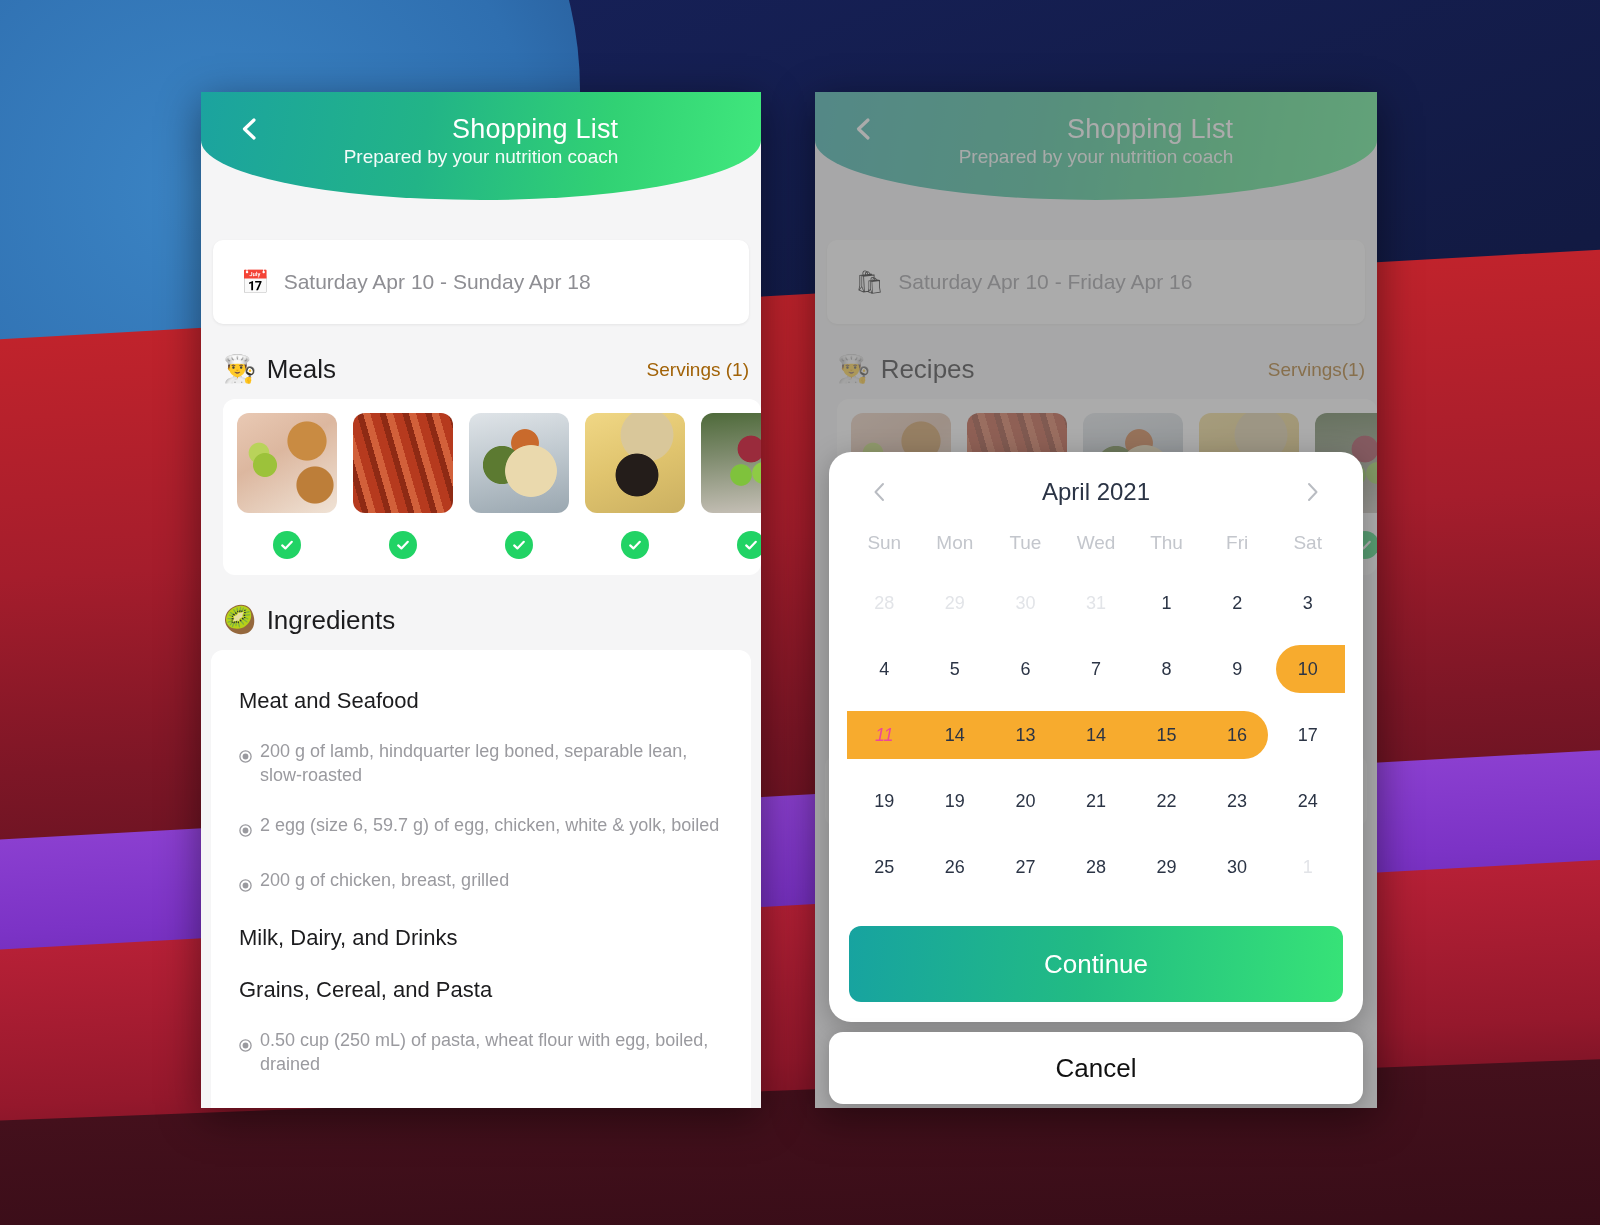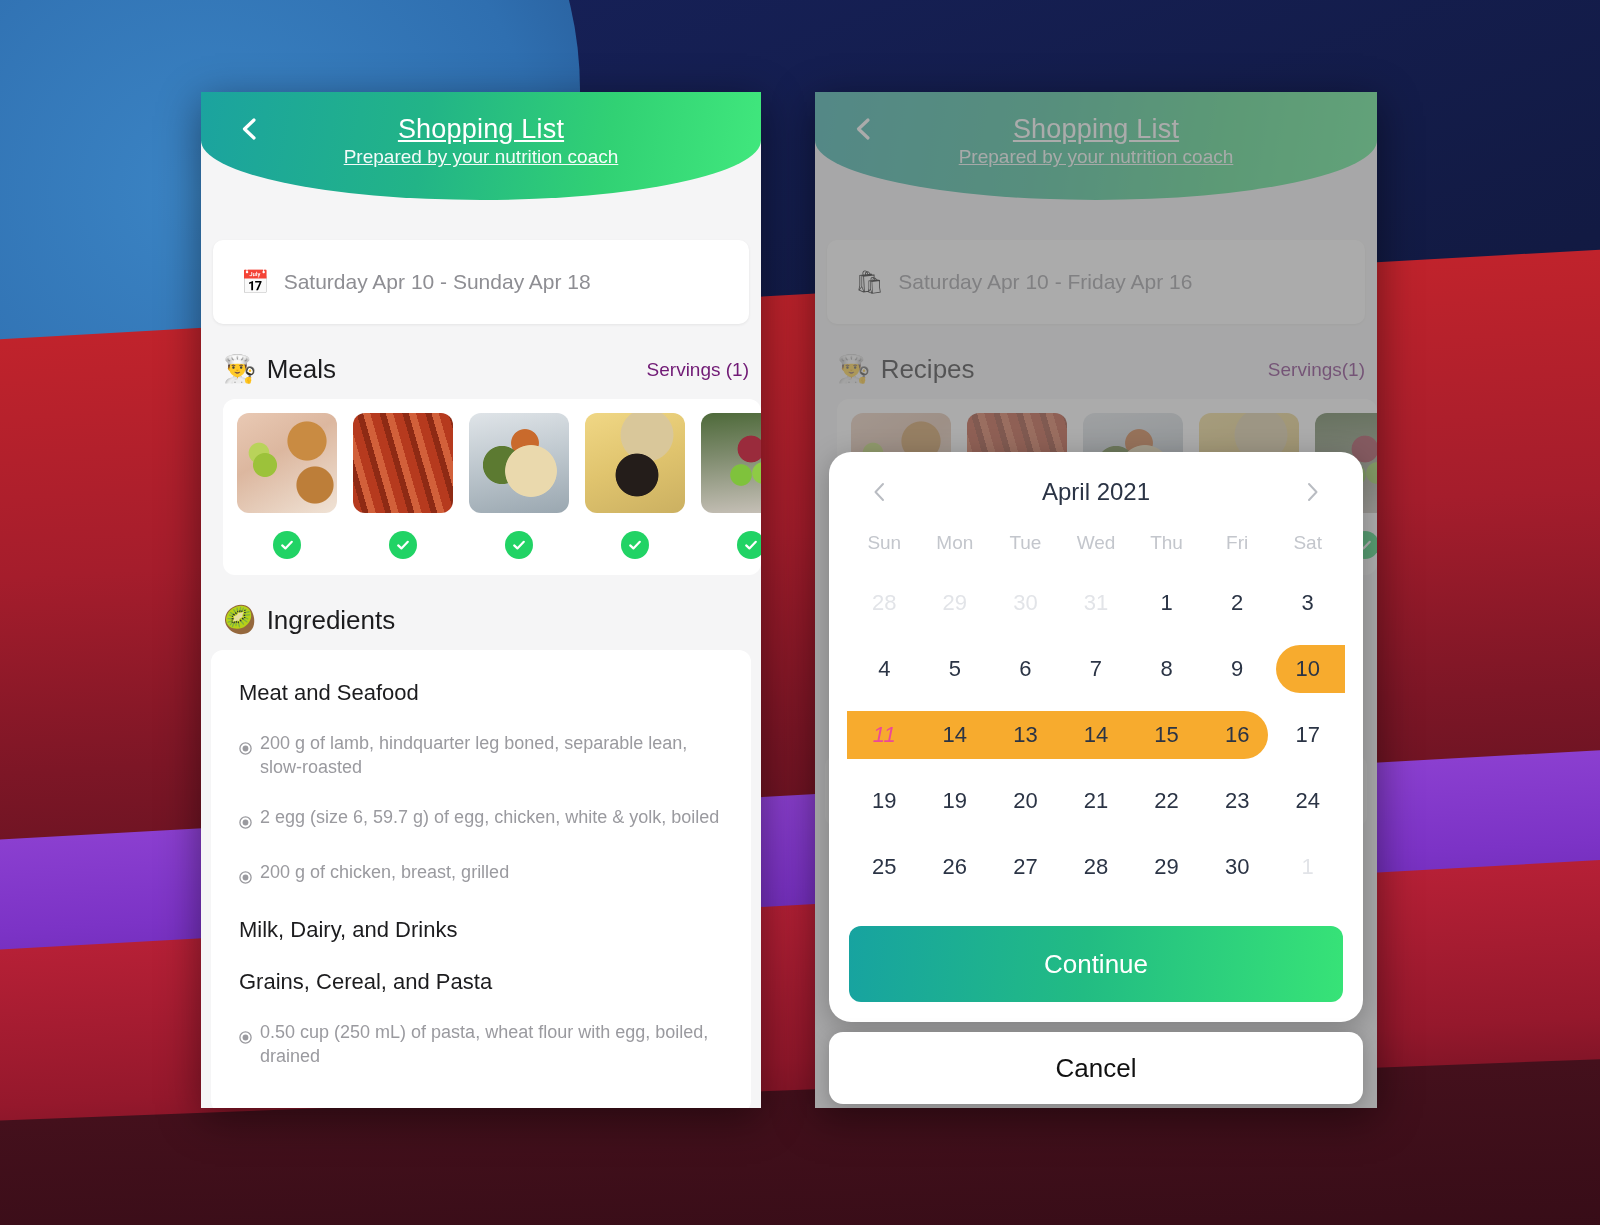--- a/index.html
+++ b/index.html
@@ -74,21 +74,21 @@
     color: #fff;
     display: flex; align-items: flex-start; justify-content: center;
     padding-top: 22px;
   }
   .back-chevron {
     position: absolute; left: 36px; top: 24px;
     width: 26px; height: 26px;
     cursor: pointer;
   }
   .back-chevron svg { display: block; }
-  .header-titles { text-align: center; text-decoration: underline; }
+  .header-titles { text-align: right; }
   .header-title { font-size: 27px; font-weight: 400; letter-spacing: .2px; line-height: 1.12; }
   .header-sub { font-size: 19px; font-weight: 400; opacity: .95; margin-top: 2px; }
 
   
   .date-bar {
     margin: 40px 12px 0 12px;
     background: #fff;
     border-radius: 10px;
     height: 84px;
     display: flex; align-items: center;
@@ -100,21 +100,21 @@
   .date-bar .d-text { font-size: 21px; color: #8e8e93; }
 
   
   .section-row {
     display: flex; align-items: center; justify-content: space-between;
     padding: 30px 12px 14px 22px;
   }
   .section-left { display: flex; align-items: center; gap: 10px; }
   .section-emoji { font-size: 27px; line-height: 1; }
   .section-title { font-size: 26px; color: #1c1c1e; }
-  .servings { font-size: 19px; color: #701a75; white-space: nowrap; }
+  .servings { font-size: 19px; color: #a16207; white-space: nowrap; }
 
   
   .meals-card {
     margin: 0 0 0 22px;
     background: #fff;
     border-radius: 12px;
     padding: 14px 0 16px 14px;
     display: flex; gap: 16px;
     overflow: hidden;
   }
@@ -160,21 +160,21 @@
       radial-gradient(circle at 50% 36%, #9a2b3c 0 16%, rgba(0,0,0,0) 17%),
       linear-gradient(175deg, #4e6a3a 0%, #7d8a6c 40%, #c9c2ba 100%); }
 
   
   .ing-card {
     margin: 0 10px;
     background: #fff;
     border-radius: 12px;
     padding: 30px 28px 18px 28px;
   }
-  .ing-group-title { font-size: 22px; color: #1c1c1e; margin-bottom: 26px; }
+  .ing-group-title { font-size: 22px; color: #1c1c1e; margin-bottom: 26px; margin-top: 8px; }
   .ing-line {
     font-size: 18px; color: #9a9a9f;
     line-height: 1.32;
     margin-bottom: 26px;
     display: flex; gap: 8px; align-items: flex-start;
   }
   .ing-bullet { flex: 0 0 auto; margin-top: 6px; }
 
   
   .dim-overlay {
@@ -215,21 +215,21 @@
     color: #c3c6cc;
     padding-bottom: 16px;
   }
   .cal-cellwrap {
     position: relative;
     height: 66px;
     display: flex; align-items: center; justify-content: center;
   }
   .cal-day {
     position: relative; z-index: 2;
-    font-size: 22px;
+    font-size: 18px;
     color: #2b3445;
   }
   .cal-day.muted { color: #e2e4e8; }
   .cal-day.today { color: #ec4899; font-style: italic; }
   
   .sel {
     position: absolute;
     top: 50%; transform: translateY(-50%);
     height: 48px;
     background: #f7ab2e;

